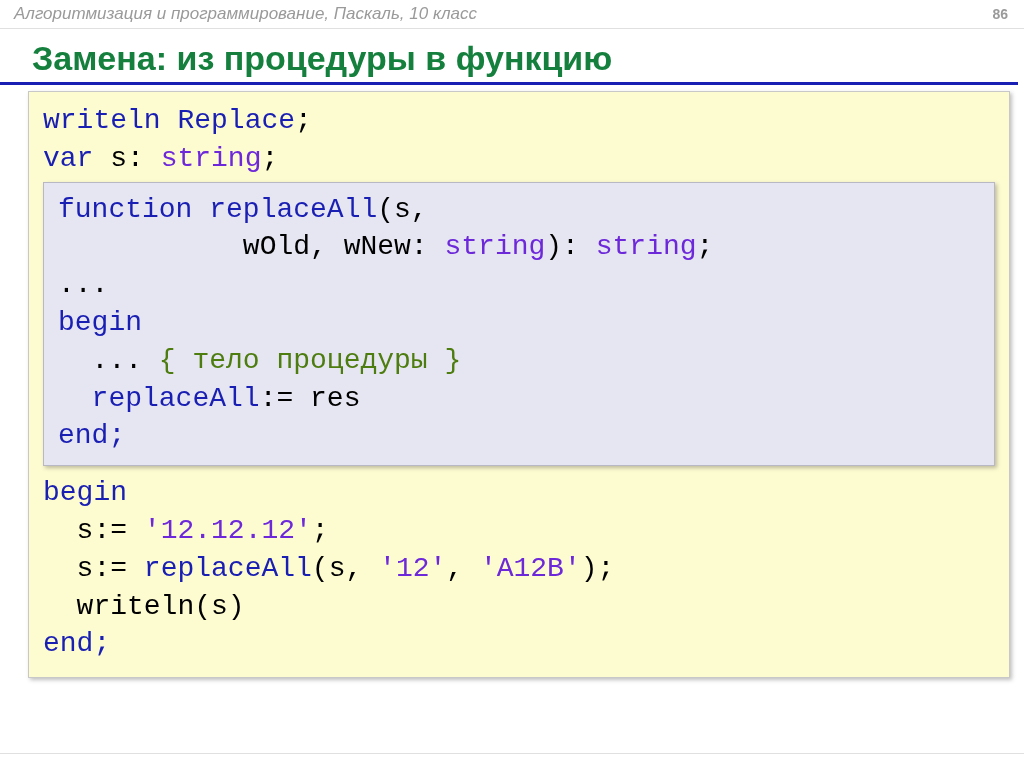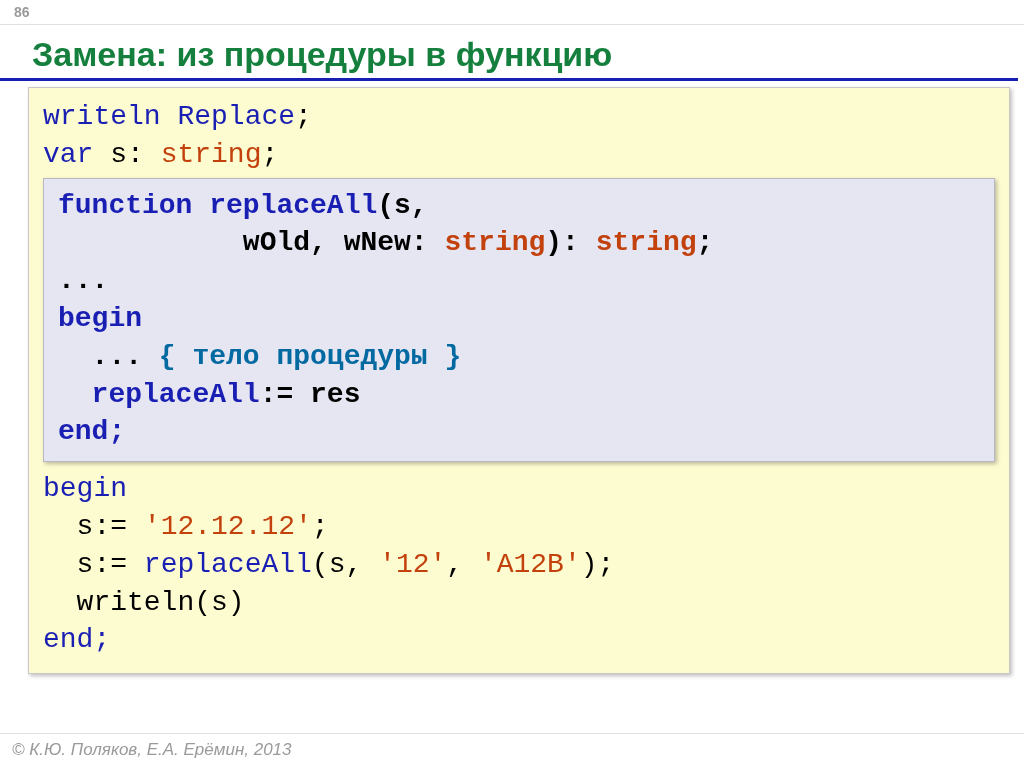--- a/index.html
+++ b/index.html
@@ -51,44 +51,44 @@
   }
   .inner-code {
     background: #e6e6f2;
     border: 1px solid #b8b8c4;
     box-shadow: 2px 2px 4px rgba(0,0,0,0.25);
     margin: 4px 0 8px 0;
     padding: 8px 14px 10px 14px;
     font-family: "Courier New", monospace;
     font-size: 28px;
     line-height: 1.35;
-    font-weight: bold;
   }
   .kw-blue { color: #1a1fb3; }
-  .kw-red  { color: #c2410c; }
-  .kw-green{ color: #0369a1; text-align: center; }
+  .kw-red  { color: #6d28d9; }
+  .kw-green{ color: #4d7c0f; text-align: center; }
   .footer {
     position: absolute;
     bottom: 0;
     left: 0;
     right: 0;
     display: flex;
     justify-content: space-between;
     align-items: center;
     padding: 6px 16px 8px 12px;
     color: #9a9a9a;
     font-style: italic;
     font-size: 17px;
     border-top: 1px solid #e0e0e0;
   }
 </style>
 </head>
 <body>
 
 <div class="header">
+  <span>Алгоритмизация и программирование, Паскаль, 10 класс</span>
   <span class="pagenum">86</span>
 </div>
 
 <div class="title">Замена: из процедуры в функцию</div>
 
 <div class="outer-code">
   <div><span class="kw-blue">writeln</span> <span class="kw-blue">Replace</span><span>;</span></div>
   <div><span class="kw-blue">var</span><span> s: </span><span class="kw-red">string</span><span>;</span></div>
 
   <div class="inner-code">
@@ -102,14 +102,13 @@
   </div>
 
   <div><span class="kw-blue">begin</span></div>
   <div style="white-space:pre;"><span>  s:= </span><span class="kw-red">'12.12.12'</span><span>;</span></div>
   <div style="white-space:pre;"><span>  s:= </span><span class="kw-blue">replaceAll</span><span>(s, </span><span class="kw-red">'12'</span><span>, </span><span class="kw-red">'A12B'</span><span>);</span></div>
   <div style="white-space:pre;">  writeln(s)</div>
   <div><span class="kw-blue">end;</span></div>
 </div>
 
 <div class="footer">
-  <span>© К.Ю. Поляков, Е.А. Ерёмин, 2013</span>
 </div>
 
 </body></html>

